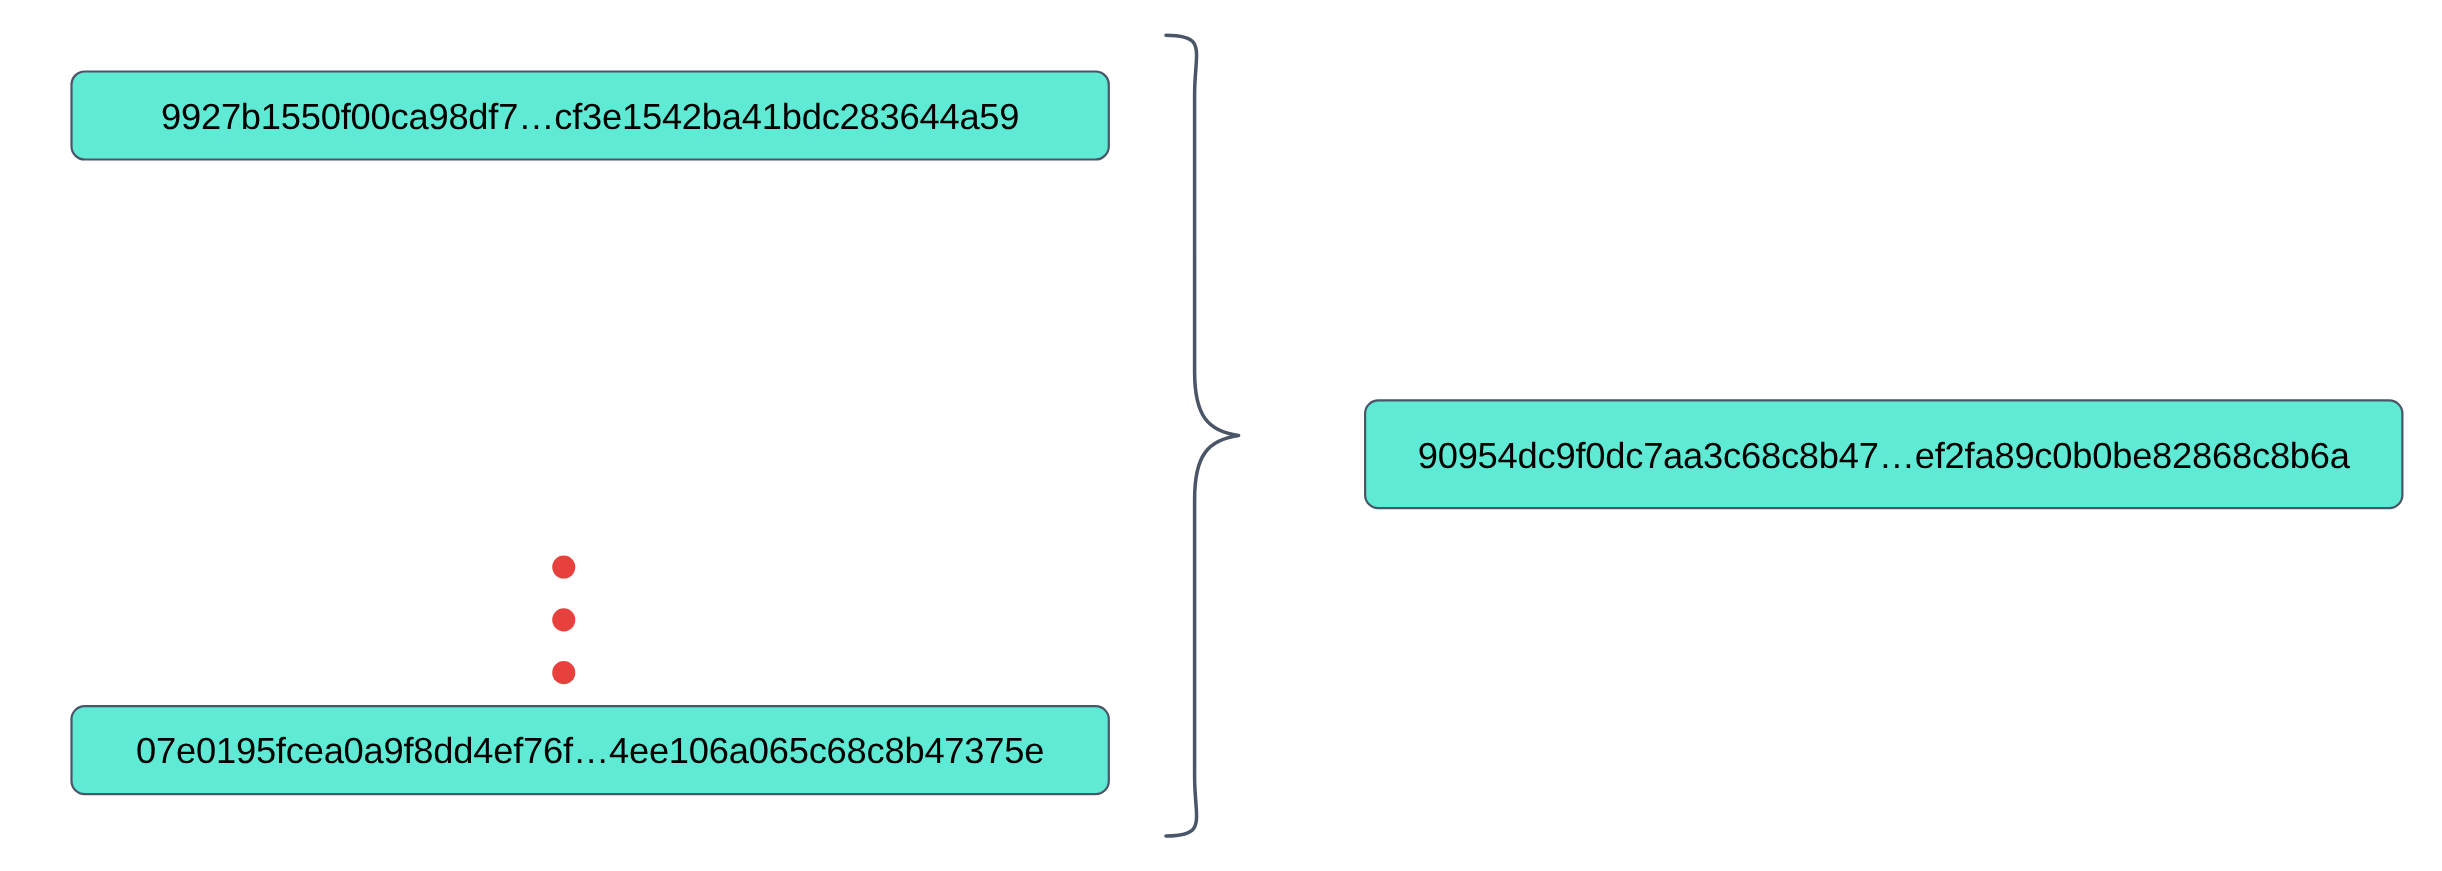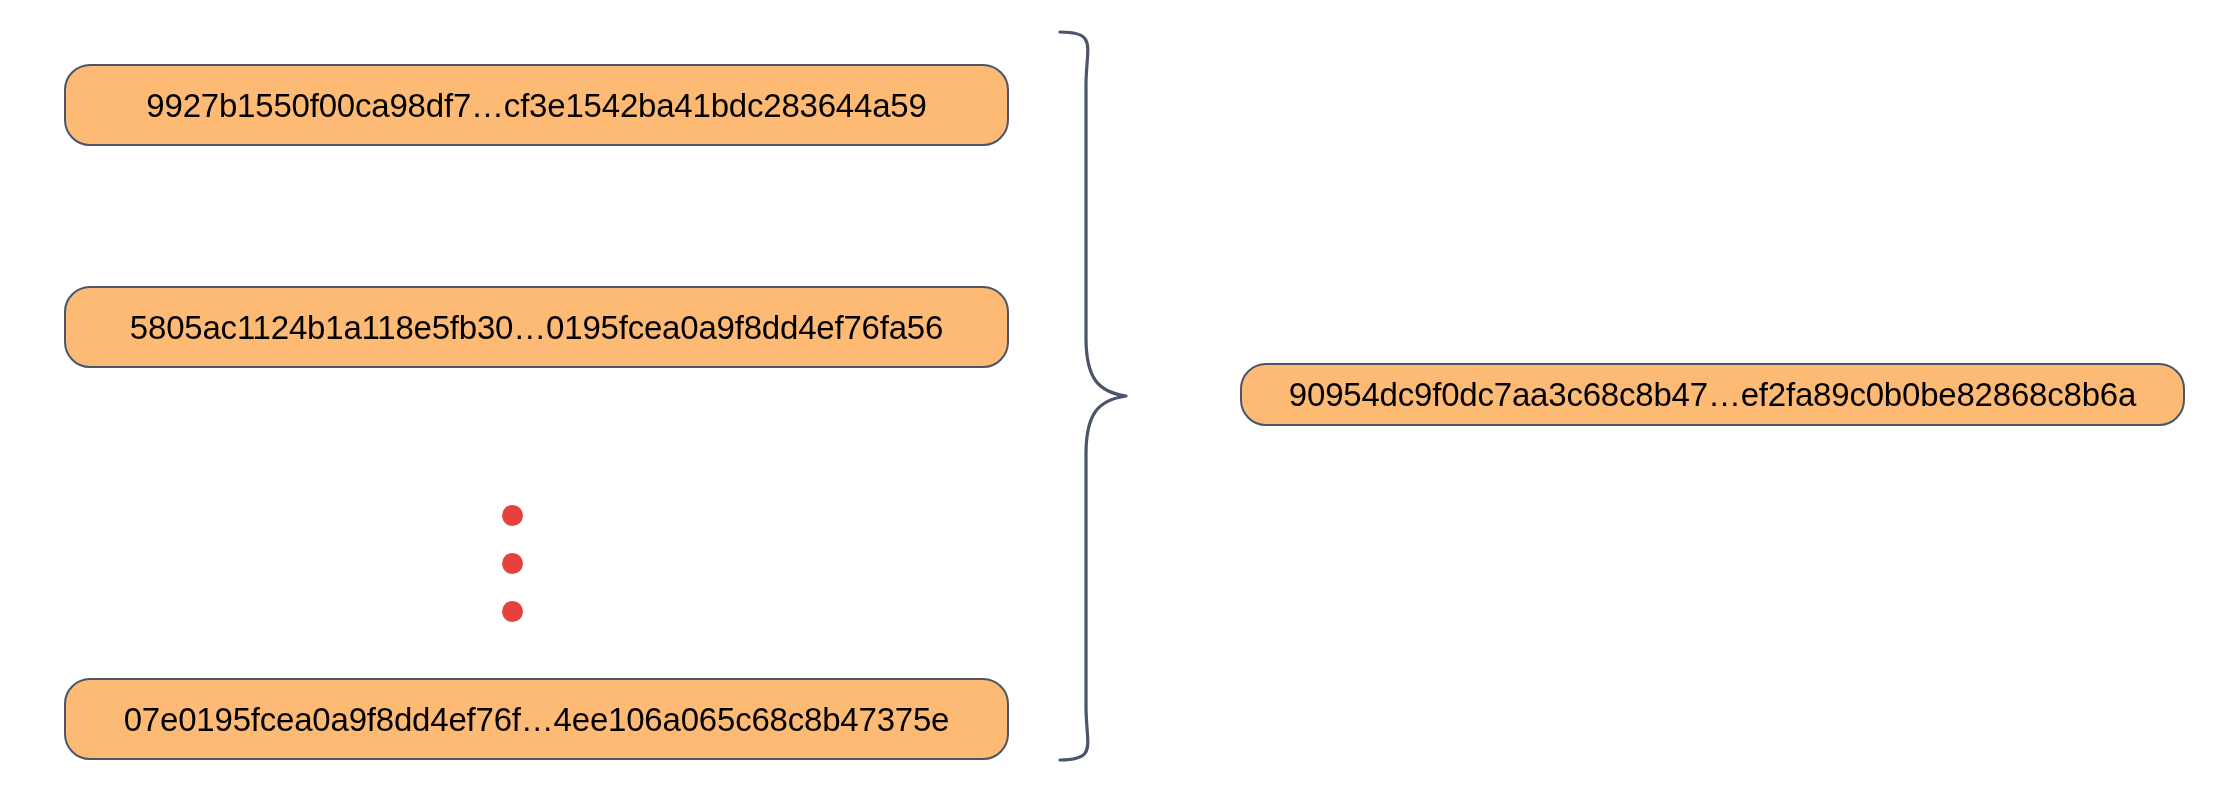--- a/index.html
+++ b/index.html
@@ -19,22 +19,22 @@
     height: 792px;
     background: #ffffff;
     overflow: hidden;
   }
 
   
   .hash-box {
     position: absolute;
     box-sizing: border-box;
     border: 2.5px solid #4a5568;
-    border-radius: 26px;
-    background: #fdba74;
+    border-radius: 13px;
+    background: #5eead4;
     display: flex;
     align-items: center;
     justify-content: center;
   }
   .hash-text {
     font-family: "Liberation Sans", sans-serif;
     font-size: 33px;
     line-height: 1;
     color: #000000;
     white-space: nowrap;
@@ -44,28 +44,28 @@
   
   .left-box {
     left: 64px;
     width: 945px;
     height: 82px;
   }
   .lb1 { top: 64px; }
   .lb2 { top: 175px; }
   .lb3 { top: 286px; }
   .lb4 { top: 396px; }
-  .lb5 { top: 678px; }
+  .lb5 { top: 641px; }
 
   
   .result-box {
     left: 1240px;
     top: 363px;
     width: 945px;
-    height: 63px;
+    height: 100px;
   }
 
   
   .ellipsis-group {
     position: absolute;
     left: 0;
     top: 0;
     width: 2220px;
     height: 792px;
     pointer-events: none;
@@ -98,23 +98,20 @@
 </head>
 <body>
 
 <div id="canvas">
 
   <div class="hash-box left-box lb1">
     <span class="hash-text">9927b1550f00ca98df7…cf3e1542ba41bdc283644a59</span>
   </div>
 
 
-  <div class="hash-box left-box lb3">
-    <span class="hash-text">5805ac1124b1a118e5fb30…0195fcea0a9f8dd4ef76fa56</span>
-  </div>
 
 
   <div class="hash-box left-box lb5">
     <span class="hash-text">07e0195fcea0a9f8dd4ef76f…4ee106a065c68c8b47375e</span>
   </div>
 
   <div class="ellipsis-group">
     <span class="dot dot1"></span>
     <span class="dot dot2"></span>
     <span class="dot dot3"></span>

